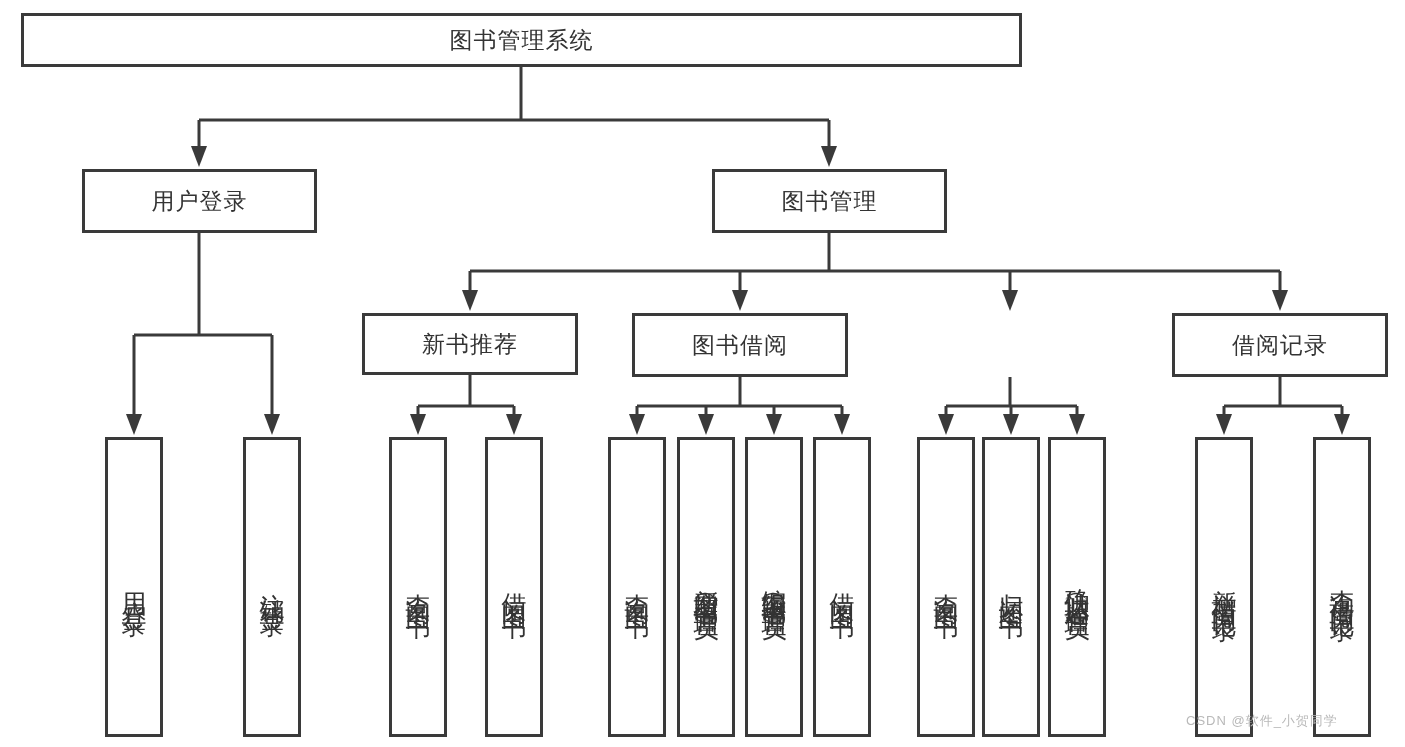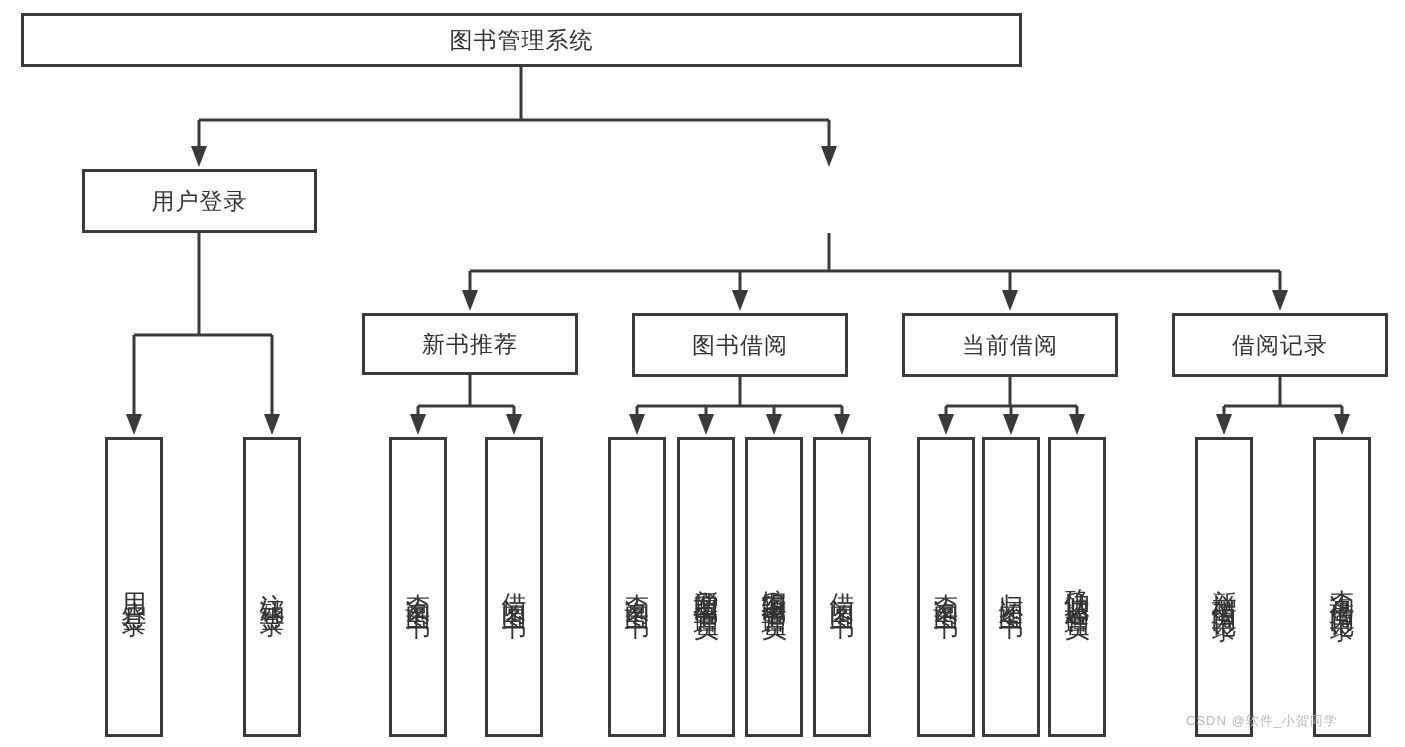--- a/index.html
+++ b/index.html
@@ -97,29 +97,29 @@
     </g>
   </svg>
 
   <div class="box" style="left:21px;top:13px;width:1001px;height:54px">
     <span class="hlabel">图书管理系统</span>
   </div>
 
   <div class="box" style="left:82px;top:169px;width:235px;height:64px">
     <span class="hlabel">用户登录</span>
   </div>
+  <div class="box" style="left:712px;top:169px;width:235px;height:64px">
+    <span class="hlabel">图书管理</span>
+  </div>
 
   <div class="box" style="left:362px;top:313px;width:216px;height:62px">
     <span class="hlabel">新书推荐</span>
   </div>
   <div class="box" style="left:632px;top:313px;width:216px;height:64px">
     <span class="hlabel">图书借阅</span>
-  </div>
-  <div class="box" style="left:902px;top:313px;width:216px;height:64px">
-    <span class="hlabel">当前借阅</span>
   </div>
   <div class="box" style="left:1172px;top:313px;width:216px;height:64px">
     <span class="hlabel">借阅记录</span>
   </div>
 
   <div class="box leaf" style="left:105px;top:437px;width:58px;height:300px">
     <span class="vlabel ls4">用户登录</span>
   </div>
   <div class="box leaf" style="left:243px;top:437px;width:58px;height:300px">
     <span class="vlabel ls4">注销登录</span>

